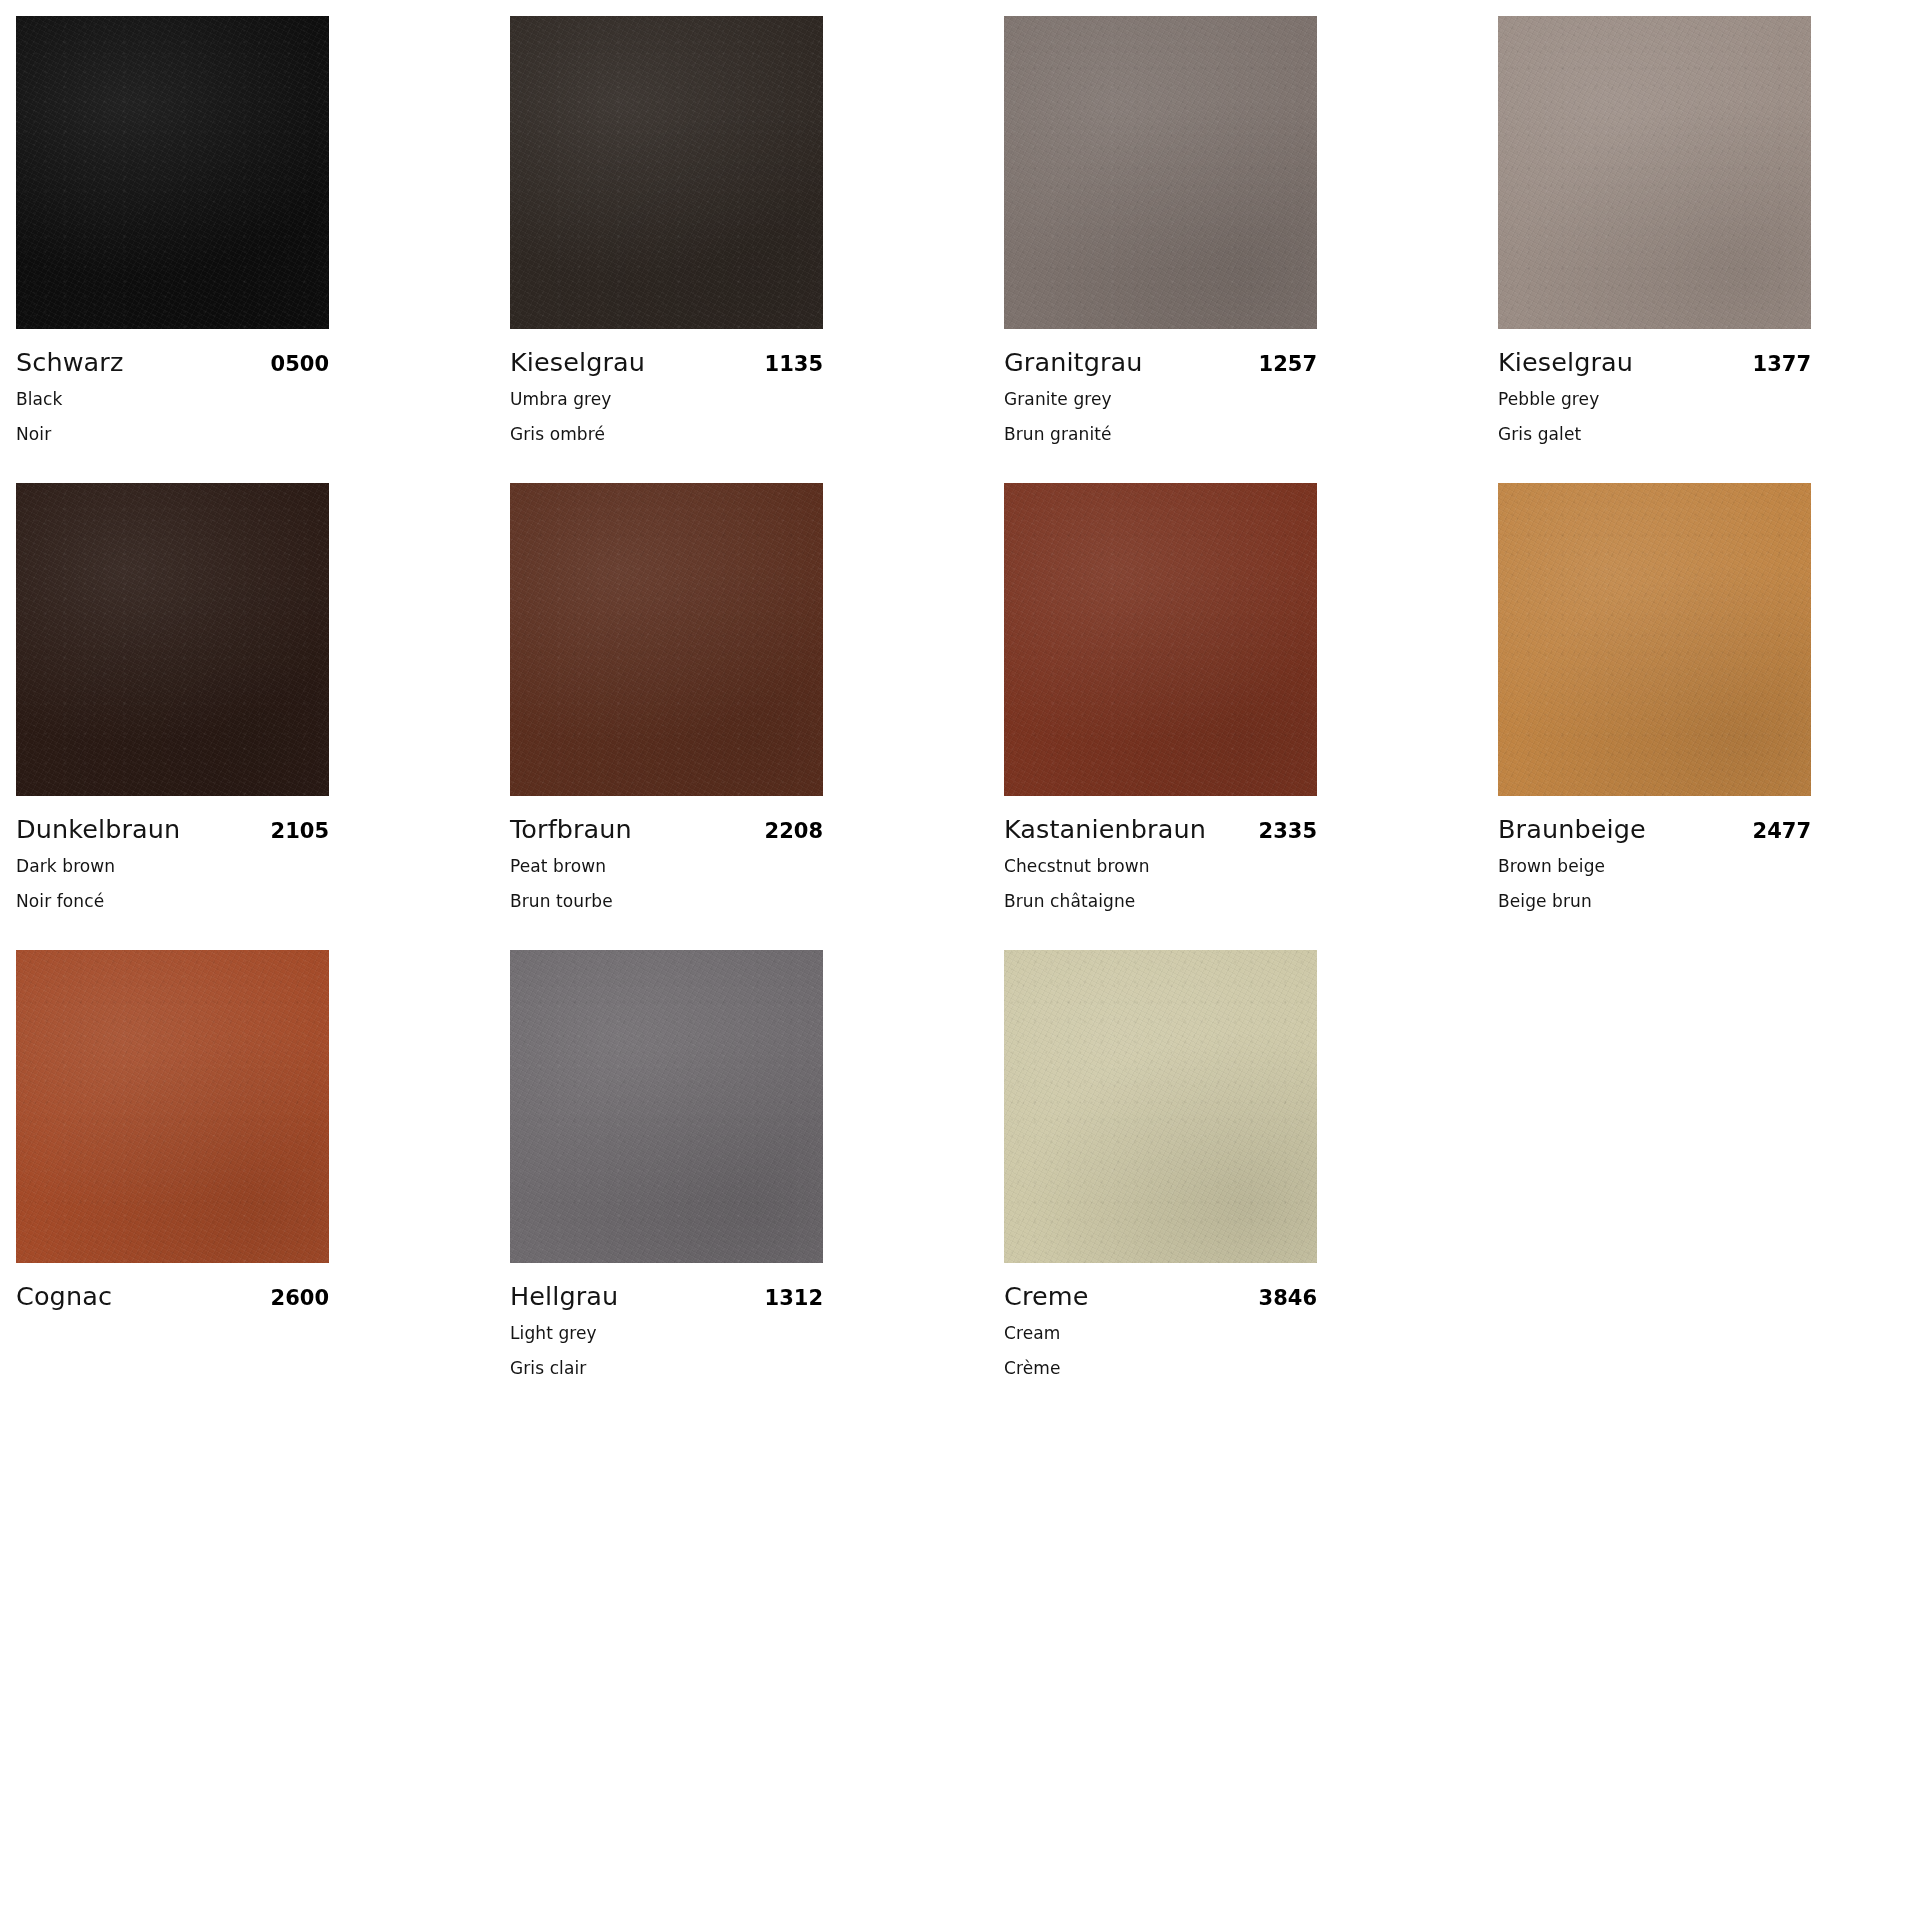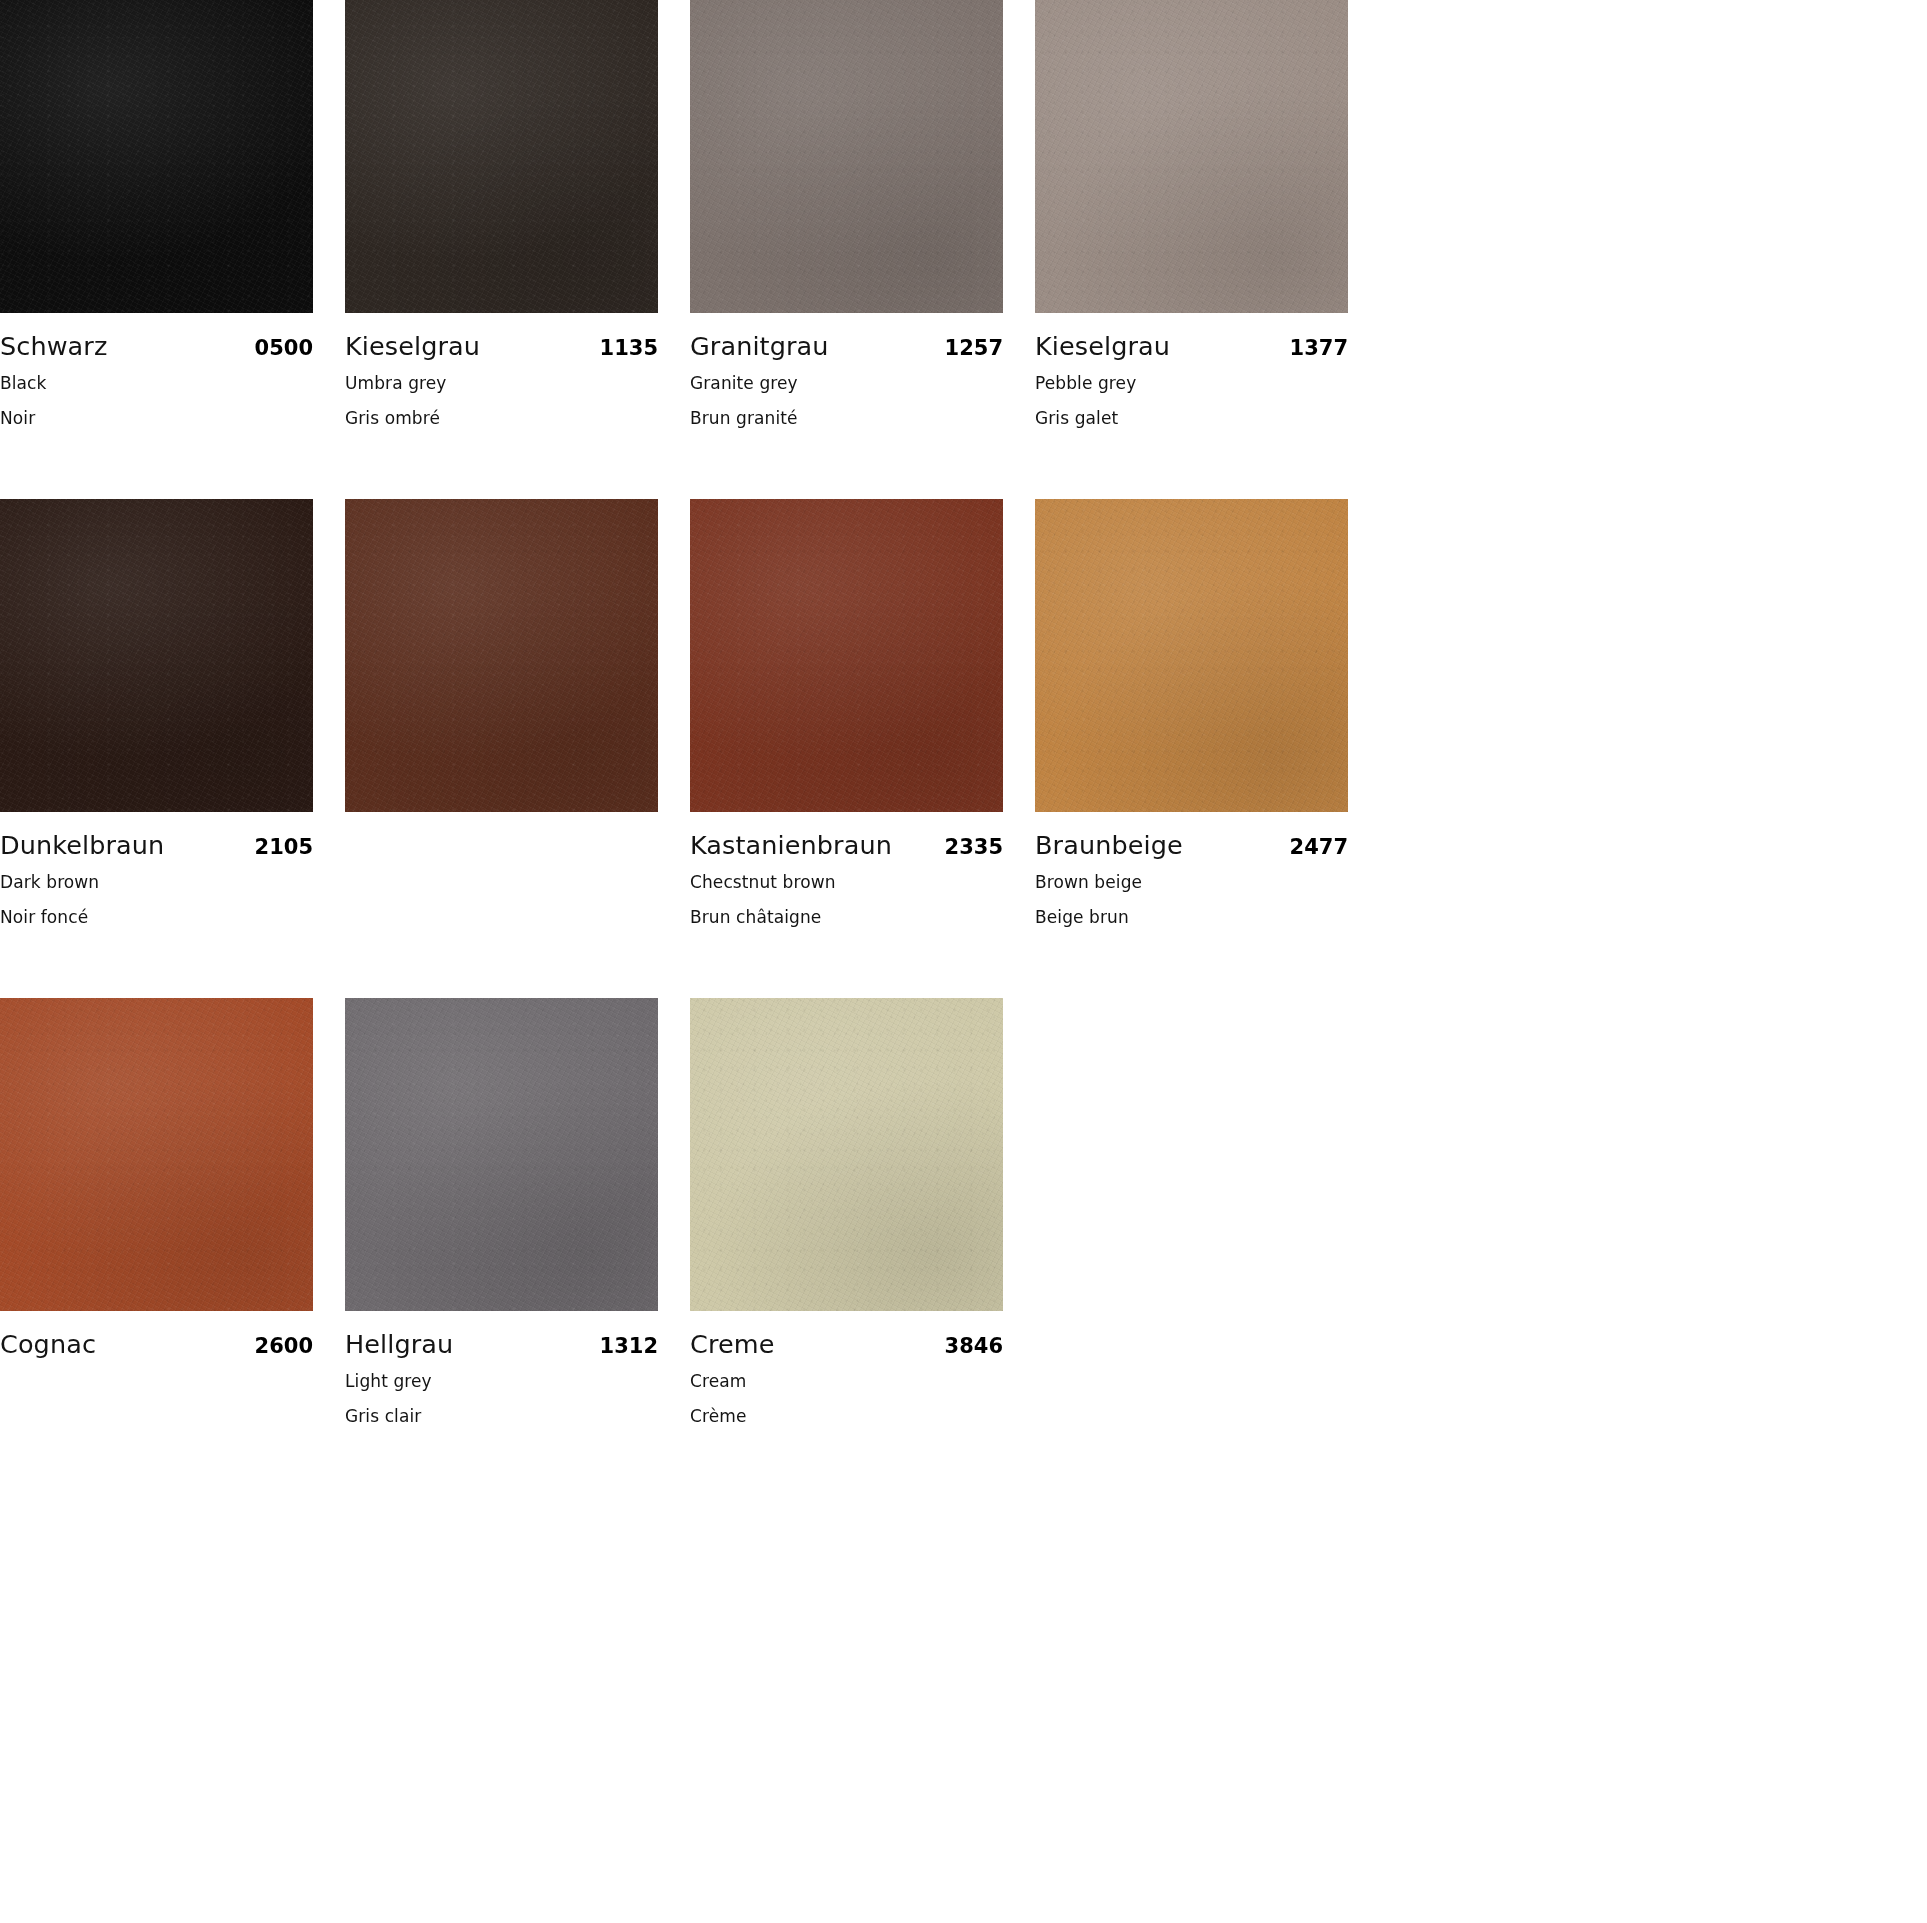--- a/index.html
+++ b/index.html
@@ -20,22 +20,21 @@
     height: 1923px;
     position: relative;
     background: #ffffff;
   }
 
   .swatch-grid {
     display: grid;
     grid-template-columns: repeat(4, 313px);
     column-gap: 181px;
     row-gap: 0;
-    padding: 0;
-    gap: 32px;
+    padding: 16px;
   }
 
   .swatch-cell {
     width: 313px;
   }
 
   
   .swatch-chip {
     width: 313px;
     height: 313px;
@@ -190,20 +189,28 @@
           <div class="name-en">Dark brown</div>
           <div class="name-fr">Noir foncé</div>
         </div>
       </div>
       <div class="swatch-cell">
         <div class="swatch-chip" style="background-color: rgb(91, 46, 30);">
           <div class="sheen"></div>
           <div class="grain"></div>
           <div class="grain2"></div>
         </div>
+        <div class="caption">
+          <div class="cap-top">
+            <span class="name-de">Torfbraun</span>
+            <span class="code">2208</span>
+          </div>
+          <div class="name-en">Peat brown</div>
+          <div class="name-fr">Brun tourbe</div>
+        </div>
       </div>
       <div class="swatch-cell">
         <div class="swatch-chip" style="background-color: rgb(122, 51, 32);">
           <div class="sheen"></div>
           <div class="grain"></div>
           <div class="grain2"></div>
         </div>
         <div class="caption">
           <div class="cap-top">
             <span class="name-de">Kastanienbraun</span>

